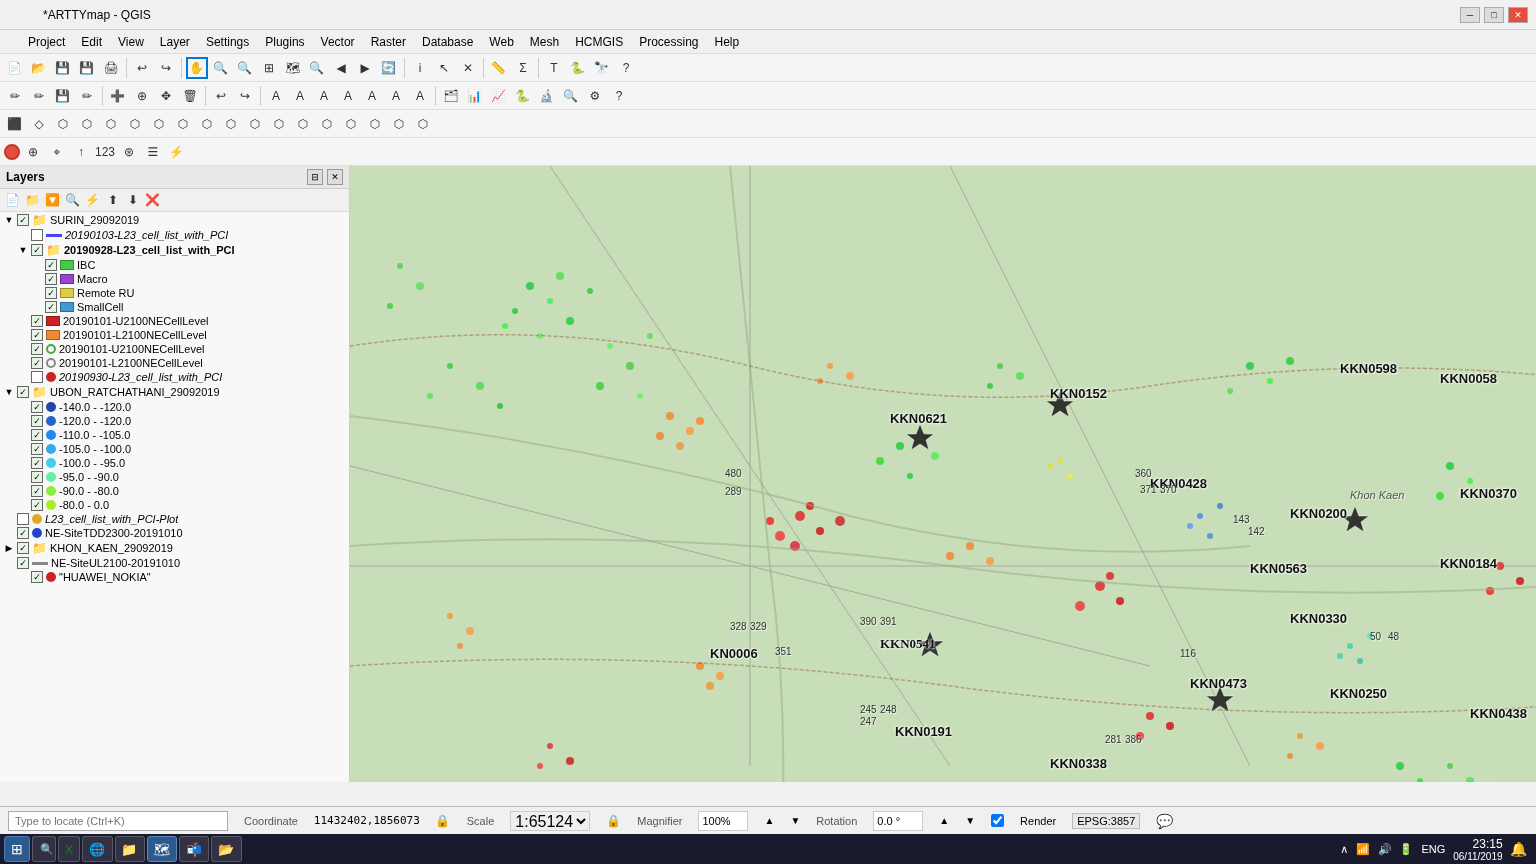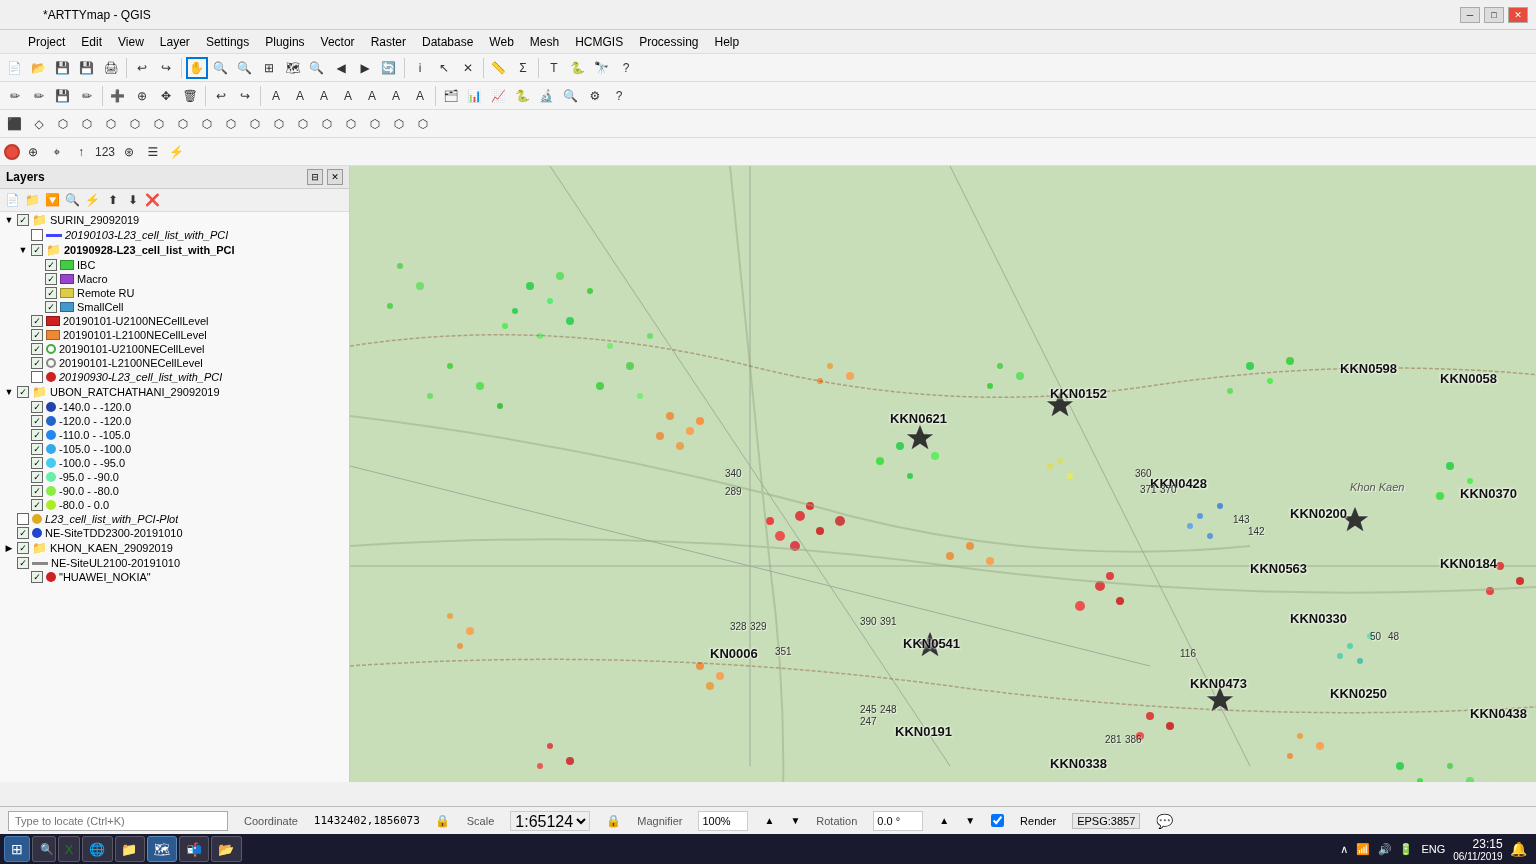--- a/index.html
+++ b/index.html
@@ -199,20 +199,21 @@
     }
 
     
     .city-label {
       position: absolute;
       font-size: 11px;
       color: #555;
       font-style: italic;
       text-shadow: 1px 1px 1px rgba(255,255,255,0.8);
       pointer-events: none;
+      margin-top: 8px;
     }
   </style>
 </head>
 <body>
 
 <div id="titlebar">
   <span style="font-size:12px;margin-left:35px;">*ARTTYmap - QGIS</span>
   <div style="display:flex;gap:4px;">
     <div class="win-btn">─</div>
     <div class="win-btn">□</div>
@@ -687,24 +688,24 @@
           <div class="map-label" style="left: 1110px; top: 320px;">KKN0370</div>
           <div class="map-label" style="left: 900px; top: 395px;">KKN0563</div>
           <div class="map-label" style="left: 1090px; top: 390px;">KKN0184</div>
           <div class="map-label" style="left: 940px; top: 445px;">KKN0330</div>
           <div class="map-label" style="left: 840px; top: 510px;">KKN0473</div>
           <div class="map-label" style="left: 980px; top: 520px;">KKN0250</div>
           <div class="map-label" style="left: 1120px; top: 540px;">KKN0438</div>
           <div class="map-label" style="left: 700px; top: 590px;">KKN0338</div>
           <div class="map-label" style="left: 1090px; top: 615px;">KKN0305</div>
           <div class="map-label" style="left: 545px; top: 558px;">KKN0191</div>
-          <div class="map-label" style="left: 553px; top: 470px;">KKN0541</div>
+          <div class="map-label" style="left: 530px; top: 470px; font-family: Liberation Serif, serif;">KKN0541</div>
           <div class="map-label" style="left: 360px; top: 480px;">KN0006</div>
           <div class="city-label" style="left: 1000px; top: 315px;">Khon Kaen</div>
-          <div class="map-number" style="left: 375px; top: 302px;">340</div>
+          <div class="map-number" style="left: 375px; top: 302px;">480</div>
           <div class="map-number" style="left: 375px; top: 320px;">289</div>
           <div class="map-number" style="left: 380px; top: 455px;">328</div>
           <div class="map-number" style="left: 400px; top: 455px;">329</div>
           <div class="map-number" style="left: 425px; top: 480px;">351</div>
           <div class="map-number" style="left: 510px; top: 450px;">390</div>
           <div class="map-number" style="left: 530px; top: 450px;">391</div>
           <div class="map-number" style="left: 785px; top: 302px;">360</div>
           <div class="map-number" style="left: 790px; top: 318px;">371</div>
           <div class="map-number" style="left: 810px; top: 318px;">370</div>
           <div class="map-number" style="left: 883px; top: 348px;">143</div>

